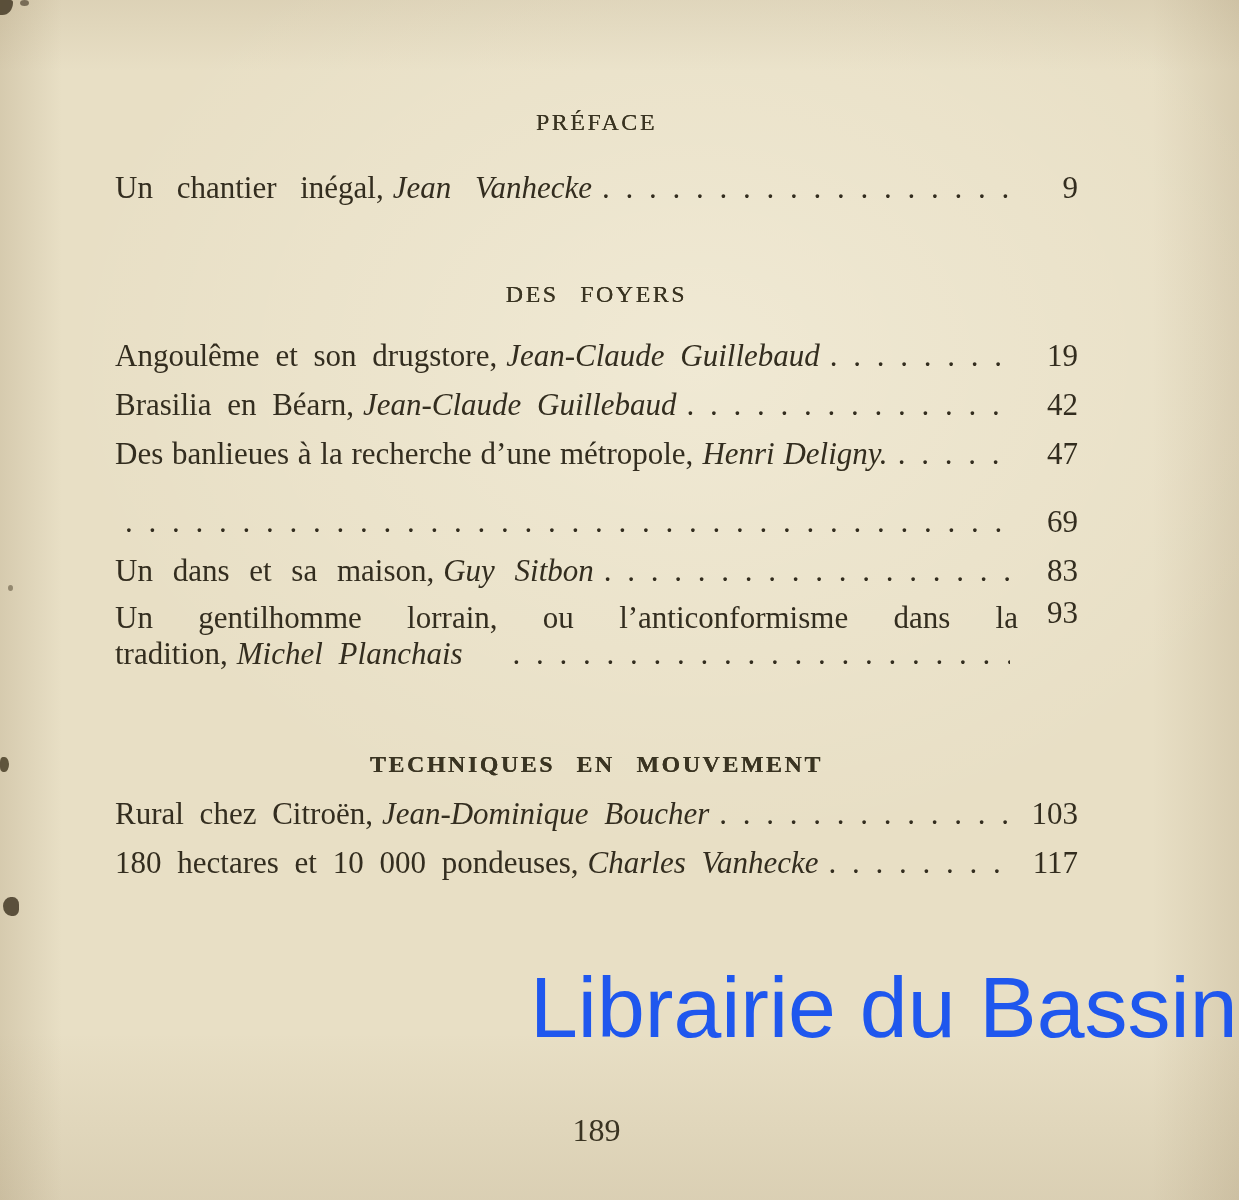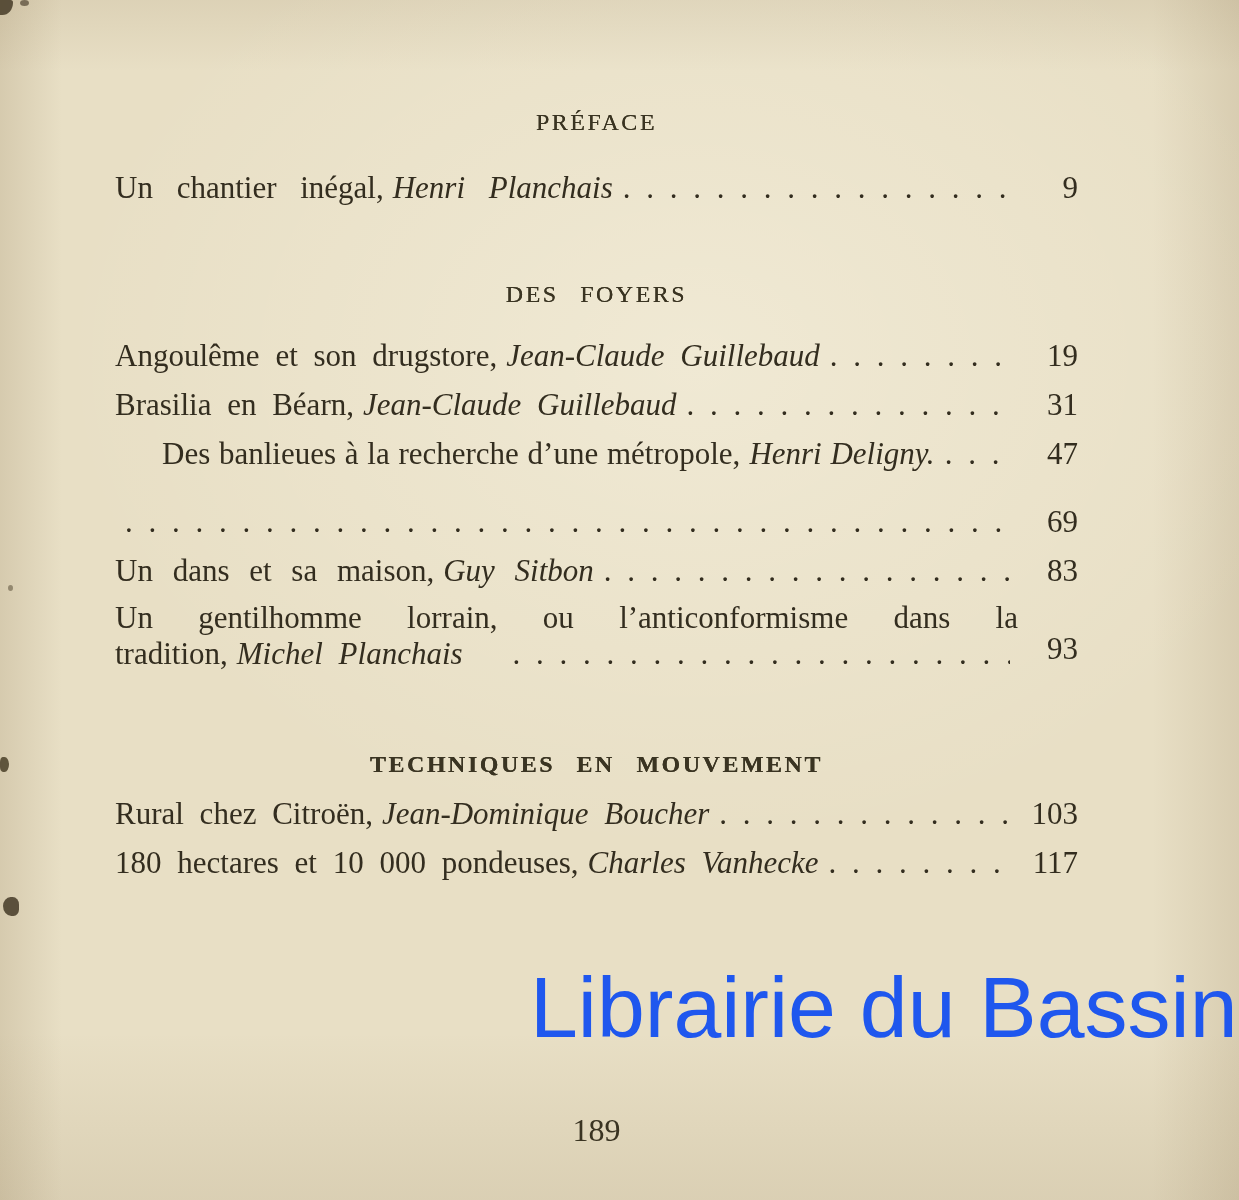--- a/index.html
+++ b/index.html
@@ -27,31 +27,31 @@
   .h-barons{margin-top:82px;}
   .h-tech{margin-top:78px;font-weight:bold;}
   .entry{
     display:flex;align-items:baseline;
     font-size:31px;line-height:40px;margin-bottom:9px;
   }
   .mt-first{margin-top:28px;}
   .mt-pref{margin-top:32px;}
   .mt-tech{margin-top:16px;}
   .etext{white-space:nowrap;word-spacing:8px;}
-  .ws0{word-spacing:1px;margin-left:47px;}
+  .ws0{word-spacing:1px;}
   .ws12{word-spacing:12px;}
   .ws16{word-spacing:16px;}
   .author{font-style:italic;margin-left:9px;}
   .leader{
     flex:1;min-width:0;overflow:hidden;white-space:nowrap;
     margin:0 8px 0 10px;letter-spacing:4px;word-spacing:0;
   }
   .num{min-width:60px;text-align:right;flex-shrink:0;}
   .entry-two{
-    display:flex;align-items:flex-end;
+    display:flex;align-items:flex-start;
     font-size:31px;line-height:36px;margin:6px 0 9px 0;
   }
   .entry-two .lines{flex:1;min-width:0;}
   .entry-two .jline{
     text-align:justify;text-align-last:justify;
     word-spacing:10px;white-space:normal;
   }
   .entry-two .row2{display:flex;align-items:baseline;gap:40px;}
   .entry-two .num{position:relative;top:-5px;}
   .folio{
@@ -74,42 +74,42 @@
 </head>
 <body>
 
 <div id="stage">
   <div class="content">
 
     <h2 class="heading h-preface">PRÉFACE</h2>
 
     <div class="entry mt-pref">
       <span class="etext ws16">
-        <span>Un chantier inégal,</span><span class="author">Henri Planchais</span>
+        <span>Un chantier inégal,</span><span class="author">Jean Vanhecke</span>
       </span>
       <span class="leader">. . . . . . . . . . . . . . . . . . . . . . . . . . . . . . . . . . . . . . . . . . . . . . . . . . </span>
       <span class="num">9</span>
     </div>
 
     <h2 class="heading h-foyers">DES FOYERS</h2>
 
     <div class="entry mt-first">
       <span class="etext">
         <span>Angoulême et son drugstore,</span><span class="author">Jean-Claude Guillebaud</span>
       </span>
       <span class="leader">. . . . . . . . . . . . . . . . . . . . . . . . . . . . . . . . . . . . . . . . . . . . . . . . . . </span>
       <span class="num">19</span>
     </div>
 
     <div class="entry">
       <span class="etext">
         <span>Brasilia en Béarn,</span><span class="author">Jean-Claude Guillebaud</span>
       </span>
       <span class="leader">. . . . . . . . . . . . . . . . . . . . . . . . . . . . . . . . . . . . . . . . . . . . . . . . . . </span>
-      <span class="num">31</span>
+      <span class="num">42</span>
     </div>
 
     <div class="entry">
       <span class="etext ws0">
         <span>Des banlieues à la recherche d’une métropole,</span><span class="author">Henri Deligny.</span>
       </span>
       <span class="leader">. . . . . . . . . . . . . . . . . . . . . . . . . . . . . . . . . . . . . . . . . . . . . . . . . . </span>
       <span class="num">47</span>
     </div>
 

